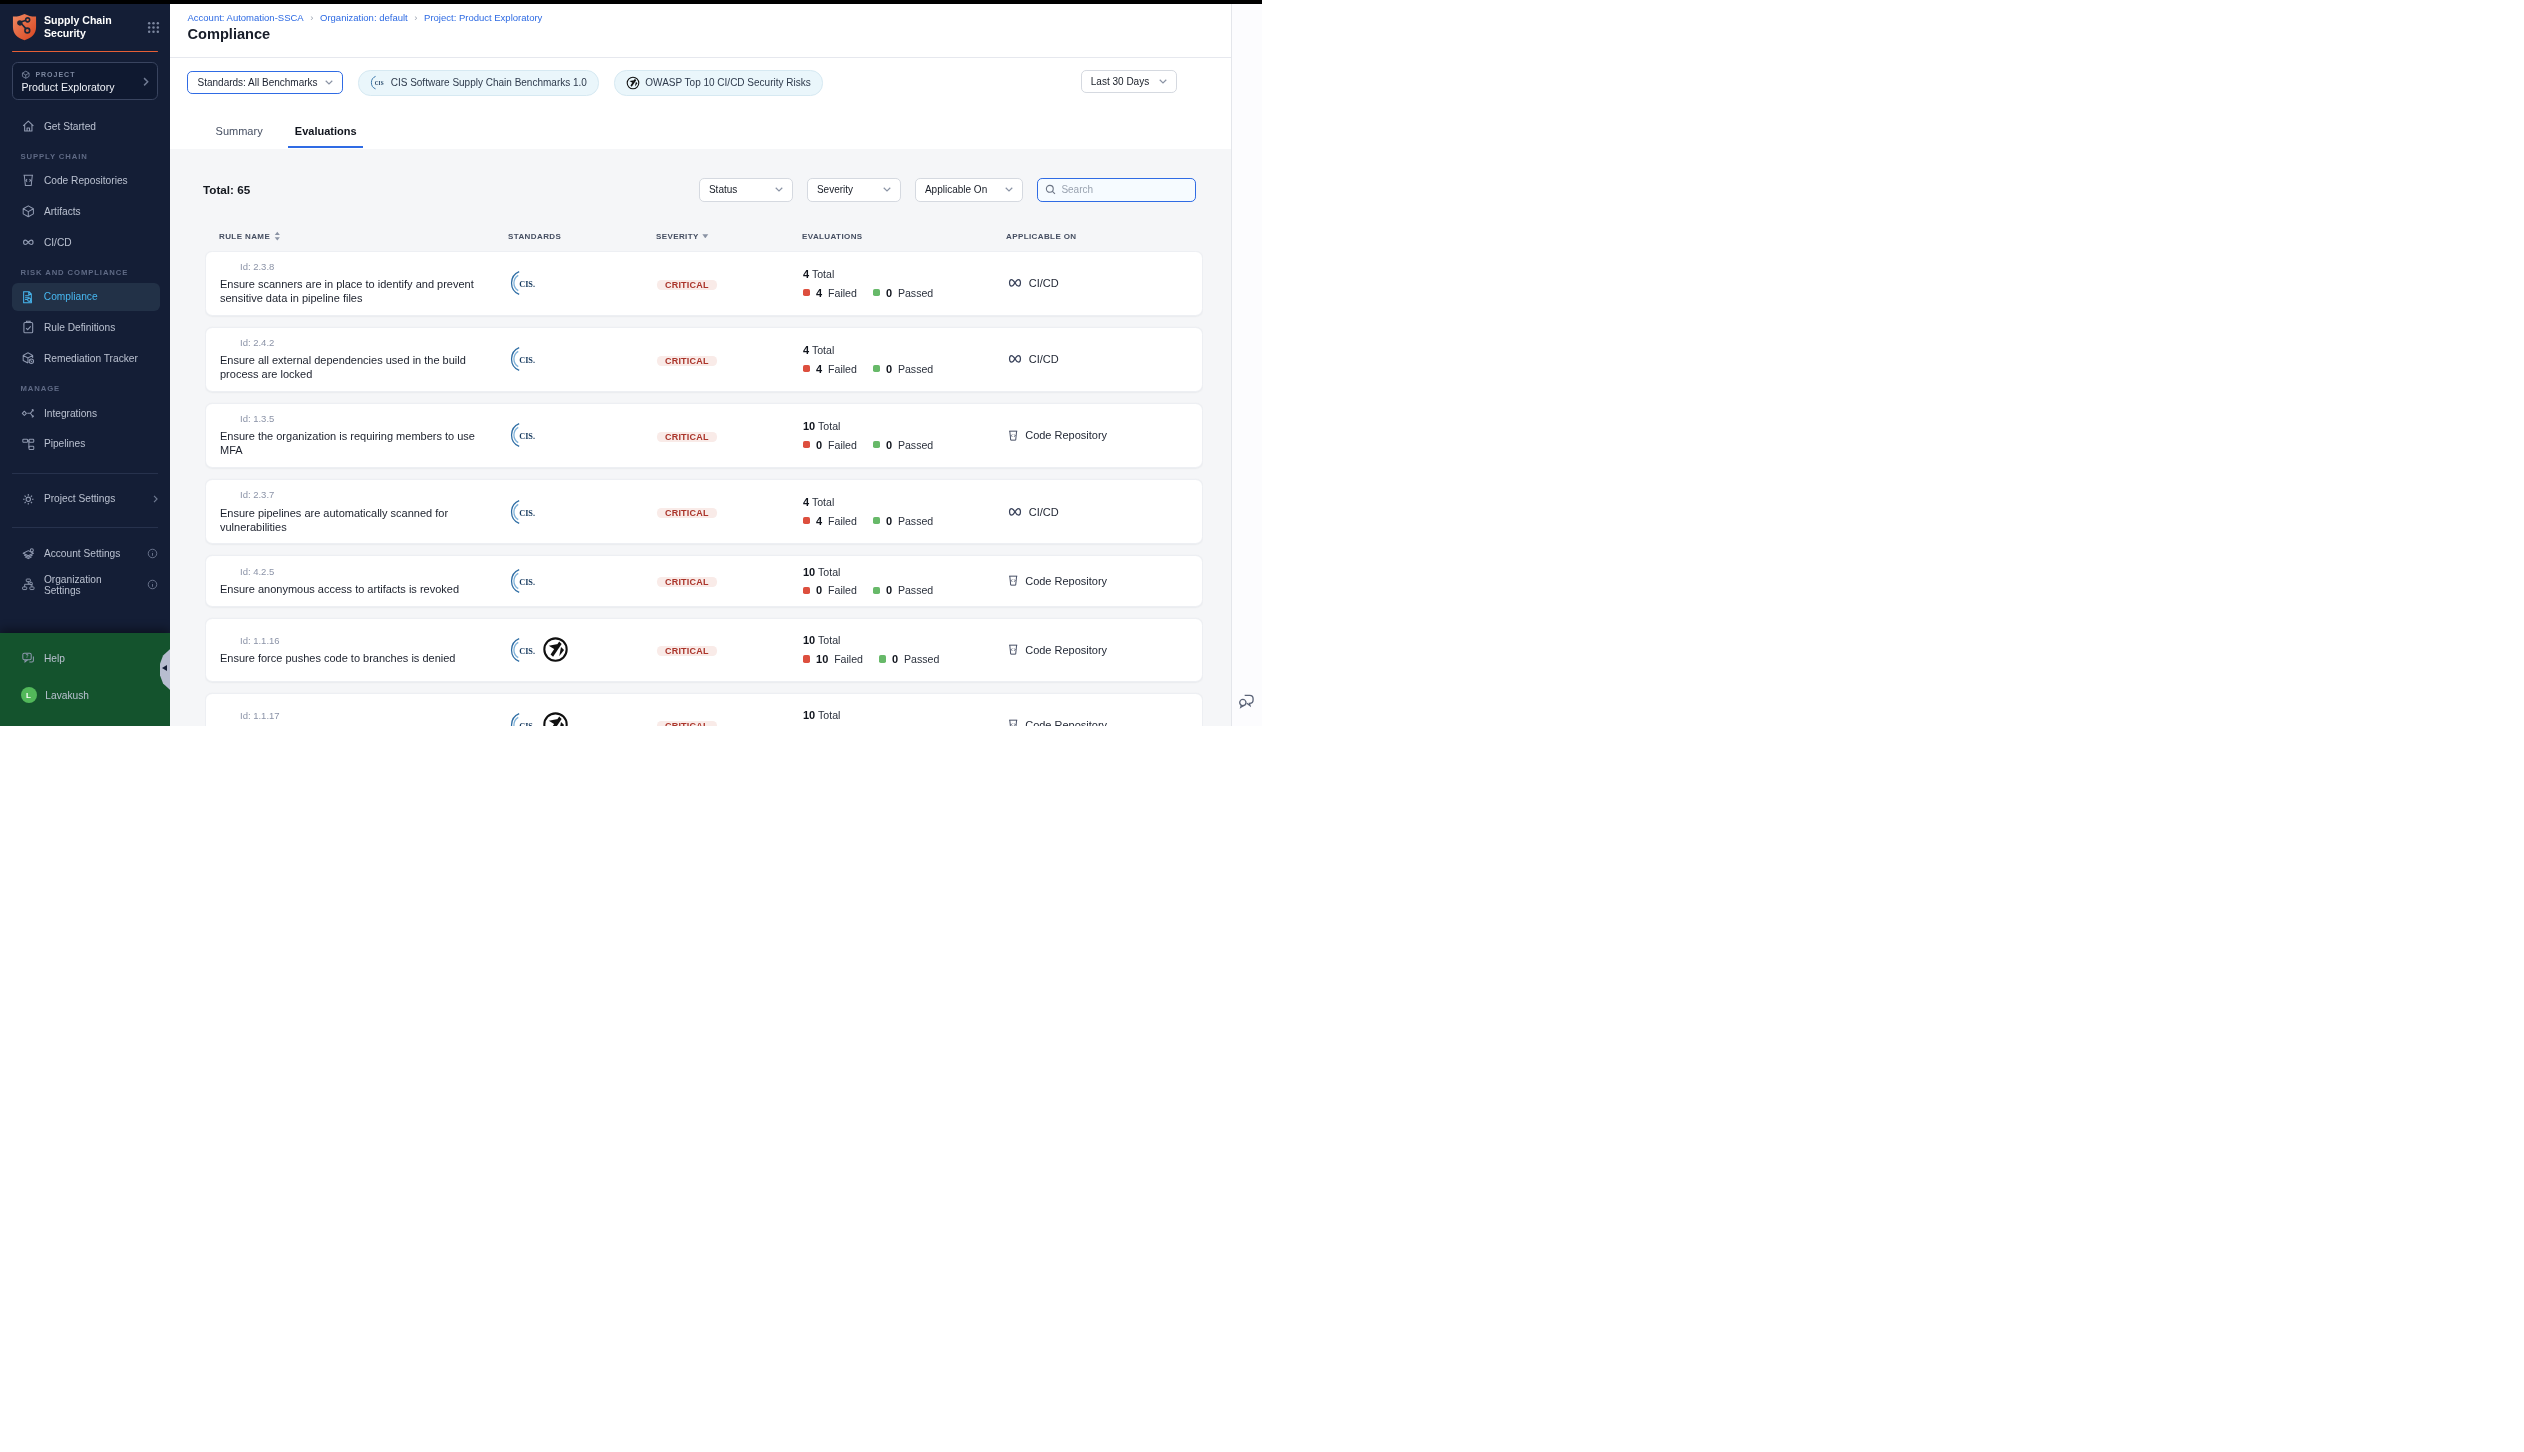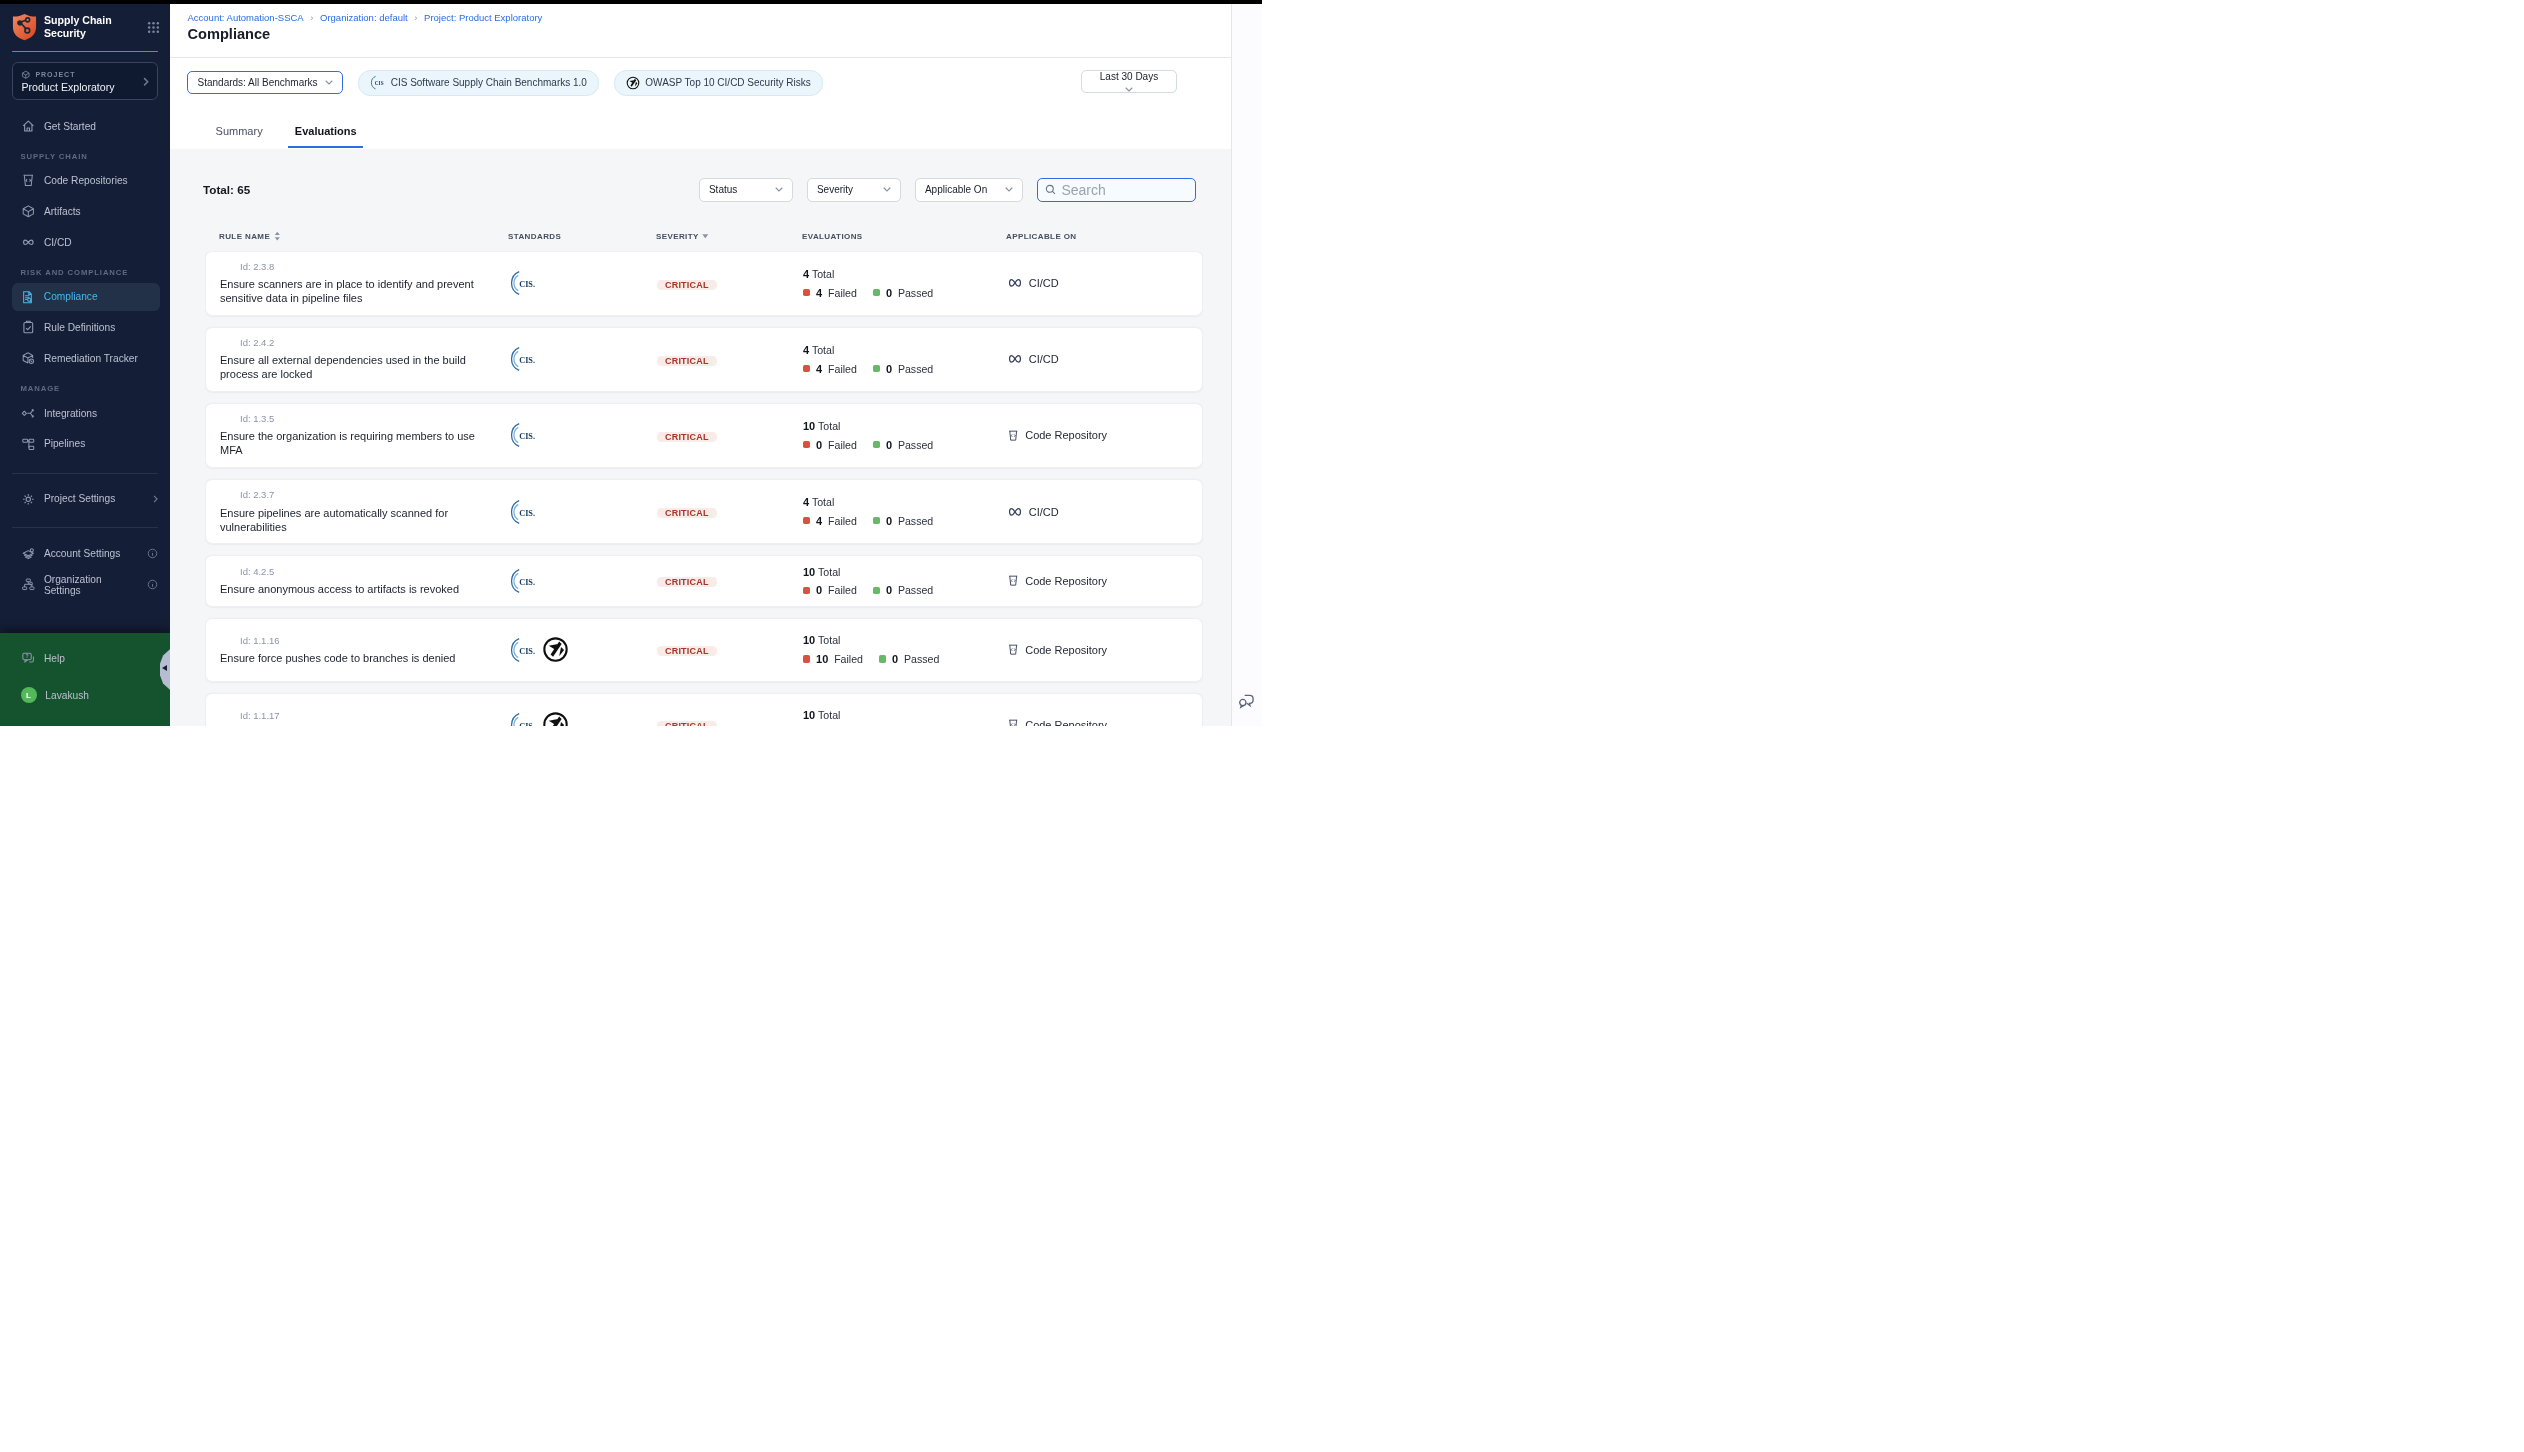--- a/index.html
+++ b/index.html
@@ -50,37 +50,37 @@
   .page-title { position:absolute; left:17.5px; top:22.6px; font-size:14.6px; font-weight:bold; color:#171c28; }
   .hdiv { position:absolute; left:0; right:0; height:0.7px; background:#e6e8ee; }
   .filter-row { position:absolute; top:66px; left:17px; display:flex; align-items:center; gap:14.6px; }
   .standards-select { width:156px; height:23.4px; border:0.7px solid #2f6be4; border-radius:5.1px; background:#fff;
     display:flex; align-items:center; justify-content:space-between; padding:0 9.5px; font-size:10px;
     color:#1c2230; cursor:pointer; }
   .chip { height:25px; border:0.7px solid #d6e9f2; background:#eaf6fb; border-radius:12.4px;
     display:flex; align-items:center; gap:5.8px; padding:12px 11px; font-size:10px; color:#2e3a4c; cursor:pointer; }
   .date-select { position:absolute; top:66px; right:55px; width:96px; height:23.4px; border:0.7px solid #d5d9e0;
     border-radius:5.1px; background:#fff; display:flex; align-items:center; justify-content:space-between;
-    padding:0 8.8px; font-size:10px; color:#171c26; cursor:pointer;flex-direction:column; }
+    padding:0 8.8px; font-size:10px; color:#171c26; cursor:pointer; }
   .tabs { position:absolute; top:113px; left:39px; display:flex; gap:19px; height:31px; }
   .tab { display:flex; align-items:center; padding:0 6.6px; font-size:11px; color:#454e61;
     cursor:pointer; border-bottom:2.2px solid transparent; }
   .tab.active { color:#0f131c; font-weight:bold; border-bottom-color:#2f6be4; }
 
   .content { position:absolute; top:145px; left:0; right:0; bottom:0; background:#f5f6f8; }
   .toolbar { position:absolute; top:29px; left:33px; right:36px; height:24px; display:flex; align-items:center; }
   .total { font-size:11.7px; font-weight:bold; color:#14181f; }
   .toolbar-right { margin-left:auto; display:flex; gap:14px; }
   .tb-select { height:24px; min-width:94px; border:0.7px solid #d5d9e0; border-radius:5.1px; background:#fff;
     display:flex; align-items:center; justify-content:space-between; gap:18px; padding:0 8.8px;
     font-size:10px; color:#171c26; cursor:pointer; }
   .chev { color:#8a93a4; }
   .search { width:159px; height:24px; border:1.5px solid #2f6be4; border-radius:5.1px; background:#f6fbff;
     display:flex; align-items:center; gap:5.1px; padding:0 7.3px; }
-  .search input { flex:1; border:none; outline:none; background:transparent; font-size:14px;
+  .search input { flex:1; border:none; outline:none; background:transparent; font-size:10px;
     color:#1c2230; font-family:inherit; min-width:0; }
   .search input::placeholder { color:#9aa3b0; }
 
   .grid-cols { display:grid; grid-template-columns:289px 148px 146px 204px 1fr; align-items:center; }
   .table-head { position:absolute; top:75px; left:35px; right:29px; height:25px; padding-left:14px;
     font-size:8px; font-weight:bold; letter-spacing:0.4px; color:#454e61; }
   .th { display:flex; align-items:center; gap:3.7px; }
   .sort-ico { color:#8a93a4; cursor:pointer; }
   .rows { position:absolute; top:102px; left:35px; right:29px; bottom:-29px; display:flex;
     flex-direction:column; gap:11px; overflow:hidden; }

